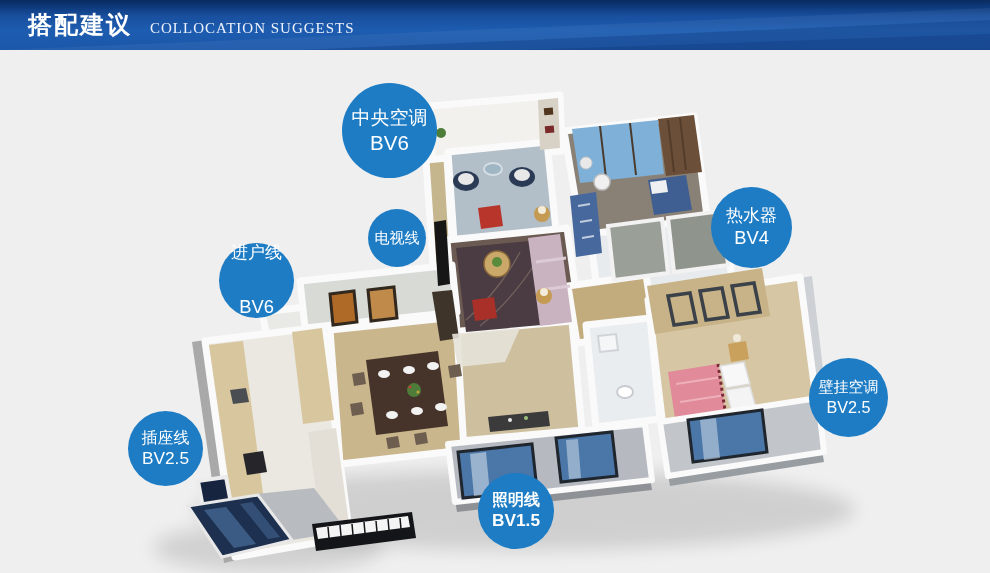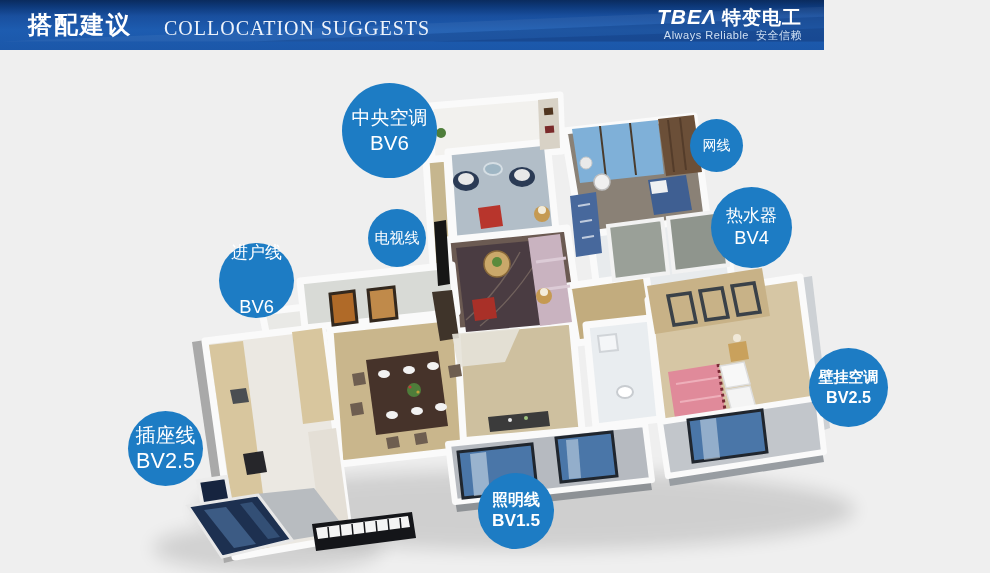--- a/index.html
+++ b/index.html
@@ -6,31 +6,31 @@
   body{
     width:990px;height:573px;overflow:hidden;position:relative;
     background:#efefef;
     font-family:"Liberation Sans","DejaVu Sans",sans-serif;
     -webkit-font-smoothing:antialiased;
   }
   .page{position:absolute;inset:0;}
 
   
   header{
-    position:absolute;left:0;top:0;width:824px;height:50px;
+    position:absolute;left:0;top:0;width:990px;height:50px;
     background:linear-gradient(180deg,#0a2b5e 0%,#0e3a7c 14%,#194f9e 32%,#1d5cb0 60%,#1b57a9 100%);
     overflow:hidden;
   }
   .header-deco{position:absolute;inset:0;}
   .header-left{position:absolute;left:28px;top:0;height:50px;display:flex;align-items:center;z-index:2;}
   .title-zh{
     margin:0;color:#ffffff;font-size:24px;font-weight:bold;letter-spacing:2px;line-height:1;
   }
   .title-en{
-    margin-left:32px;color:#eef3fb;font-size:20px;letter-spacing:1px;
+    margin-left:18px;color:#eef3fb;font-size:15px;letter-spacing:1px;
     font-family:"Liberation Serif","DejaVu Serif",serif;padding-top:6px;text-align:right;
   }
   .brand{
     position:absolute;right:22px;top:7px;text-align:right;z-index:2;color:#fff;
   }
   .brand-top{line-height:20px;white-space:nowrap;}
   .brand-en{
     font-size:21px;font-weight:800;font-style:italic;letter-spacing:1px;
   }
   .brand-zh{font-size:19px;font-weight:bold;margin-left:5px;letter-spacing:1px;}
@@ -49,46 +49,38 @@
     text-align:center;line-height:1.25;z-index:5;
   }
   .bubble span{display:block;}
   .bubble span:nth-child(2){font-size:1.08em;}
   .b-central-ac {left:342px;top:33px;width:95px;height:95px;font-size:19px;}
   .b-phone      {left:464px;top:21px;width:67px;height:67px;font-size:15px;}
   .b-network    {left:690px;top:69px;width:53px;height:53px;font-size:14px;}
   .b-water-heater{left:711px;top:137px;width:81px;height:81px;font-size:17px;justify-content:center;}
   .b-tv         {left:368px;top:159px;width:58px;height:58px;font-size:15px;justify-content:center;}
   .b-entry      {left:219px;top:193px;width:75px;height:75px;font-size:17px;gap:32px;}
-  .b-wall-ac    {left:809px;top:298px;width:79px;height:79px;font-size:15px;font-weight:bold;}
-  .b-socket     {left:128px;top:361px;width:75px;height:75px;font-size:20px;}
+  .b-wall-ac    {left:809px;top:308px;width:79px;height:79px;font-size:15px;}
+  .b-socket     {left:128px;top:361px;width:75px;height:75px;font-size:16px;}
   .b-lighting   {left:478px;top:423px;width:76px;height:76px;font-size:16px;font-weight:bold;}
 </style>
 </head>
 <body>
 
 <div class="page">
 
   <header>
     <svg class="header-deco" viewBox="0 0 990 50" preserveAspectRatio="none">
       <polygon points="0,50 990,8 990,50" fill="#ffffff" opacity="0.05"></polygon>
       <polygon points="300,50 990,20 990,50" fill="#0b3a7e" opacity="0.35"></polygon>
       <polygon points="520,50 990,34 990,50" fill="#123c80" opacity="0.4"></polygon>
     </svg>
     <div class="header-left">
       <h1 class="title-zh">搭配建议</h1>
       <span class="title-en">COLLOCATION SUGGESTS</span>
-    </div>
-    <div class="brand">
-      <div class="brand-top">
-        <span class="brand-en">TBEΛ</span><span class="brand-zh">特变电工</span>
-      </div>
-      <div class="brand-tagline">
-        <span>Always Reliable</span><span>安全信赖</span>
-      </div>
     </div>
   </header>
 
   <main>
 
     <svg class="floorplan" viewBox="0 0 990 573">
       <defs>
         <filter id="soft" x="-40%" y="-40%" width="180%" height="180%">
             <feGaussianBlur stdDeviation="9"></feGaussianBlur>
           </filter>
@@ -234,23 +226,20 @@
         <polygon points="312,524 412,512 416,538 316,551" fill="#141519"></polygon>
         <polygon points="316,528 408,516 410,527 318,539" fill="#f4f4f4"></polygon>
         <path d="M328,527 329,538 M340,525 341,536 M352,524 353,535 M364,522 365,533 M376,521 377,532 M388,519 389,530 M400,518 401,529" stroke="#141519" stroke-width="1.5"></path>
       </g>
     </svg>
 
     <div class="bubble b-central-ac">
       <span>中央空调</span>
       <span>BV6</span>
     </div>
-    <div class="bubble b-network">
-      <span>网线</span>
-    </div>
     <div class="bubble b-water-heater">
       <span>热水器</span>
       <span>BV4</span>
     </div>
     <div class="bubble b-tv">
       <span>电视线</span>
     </div>
     <div class="bubble b-entry">
       <span>进户线</span>
       <span>BV6</span>

